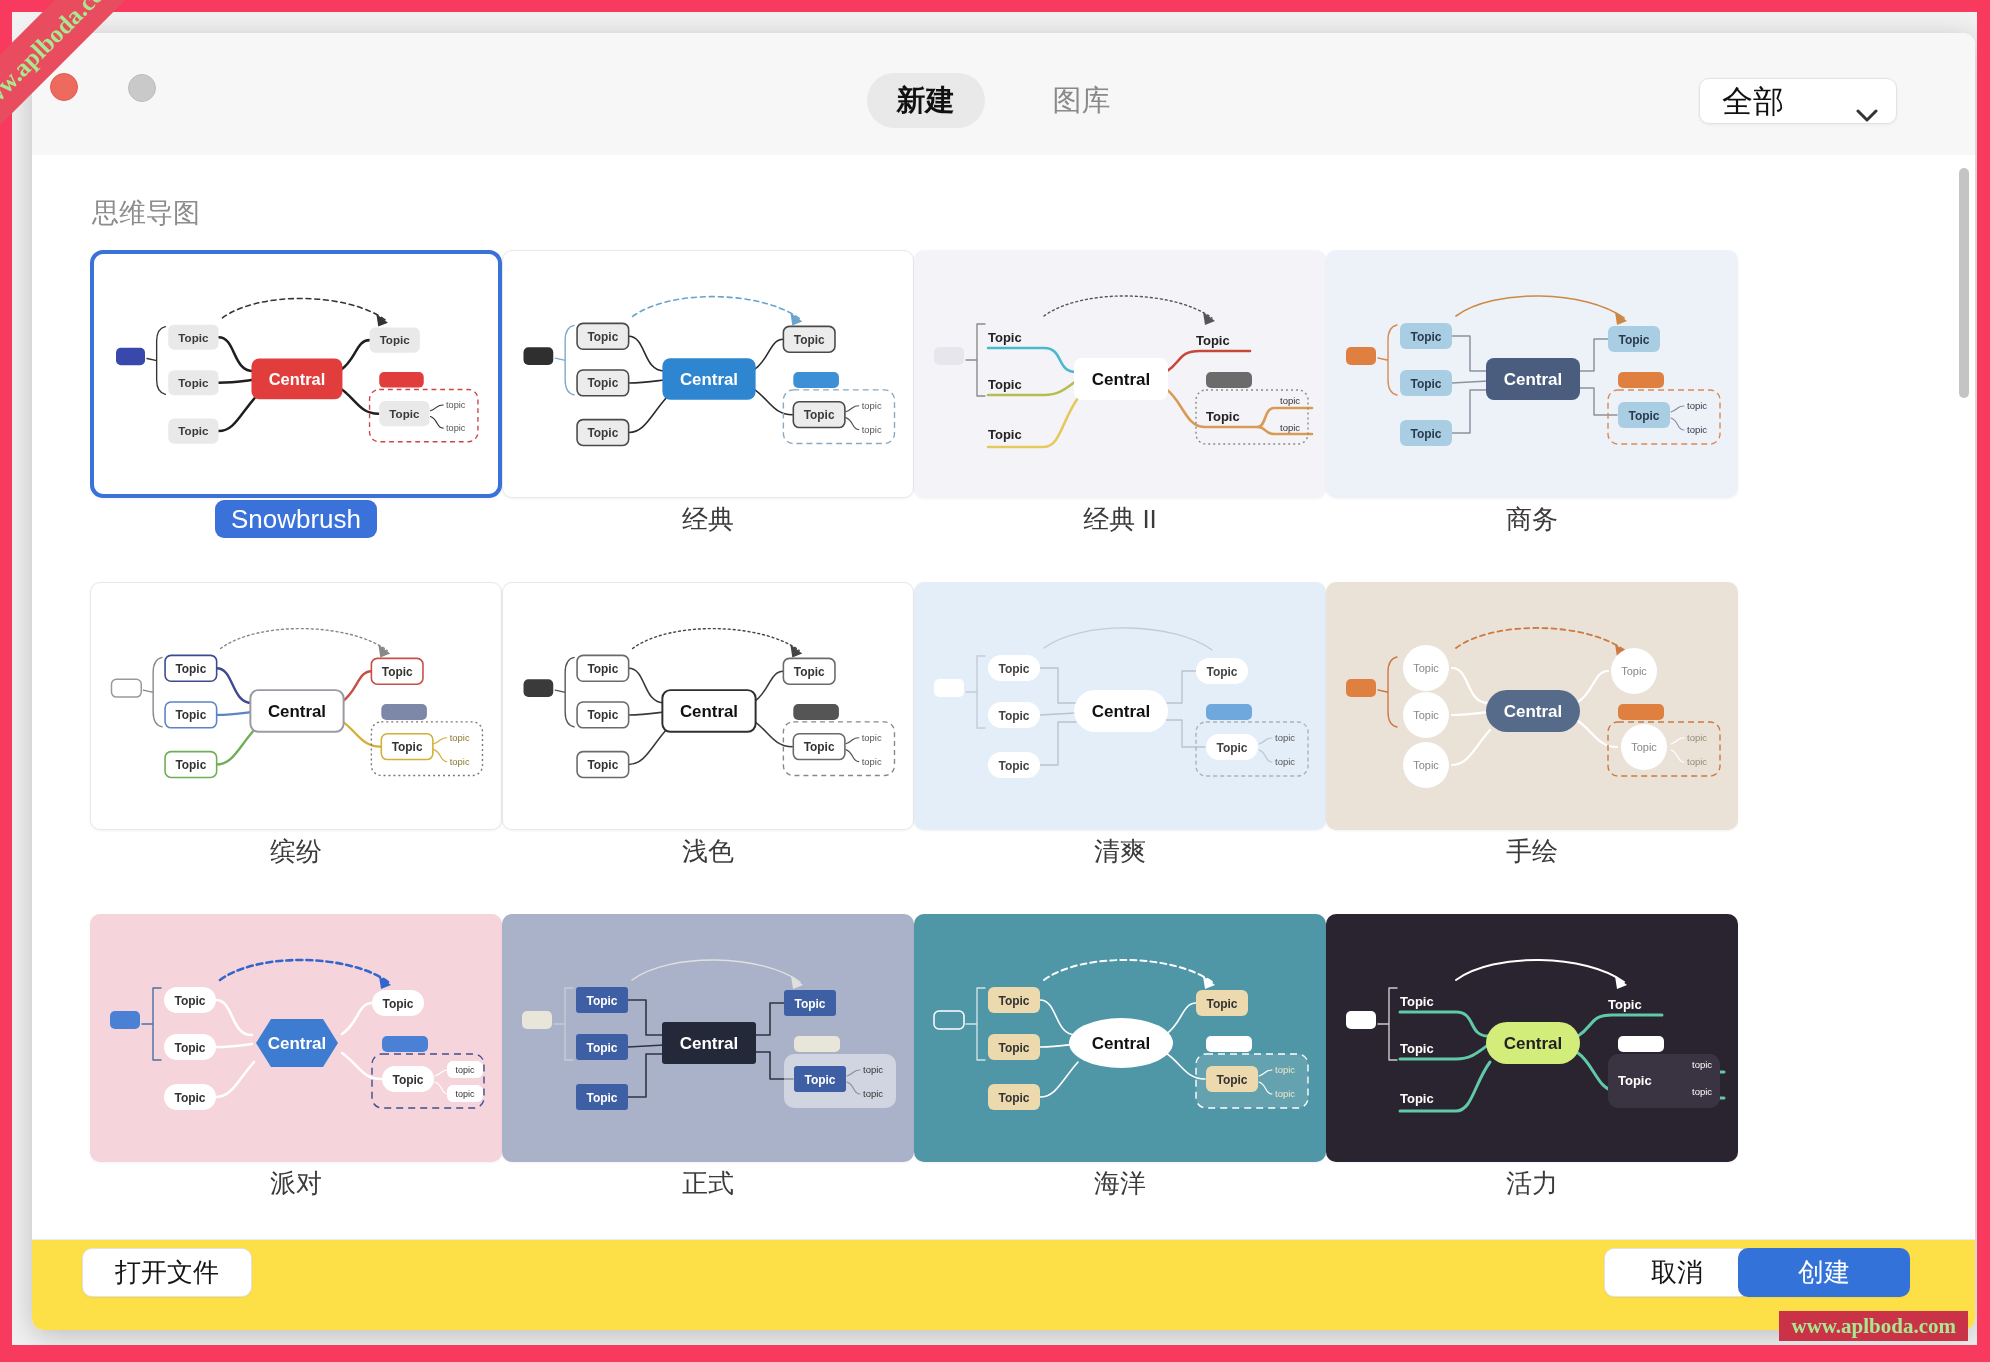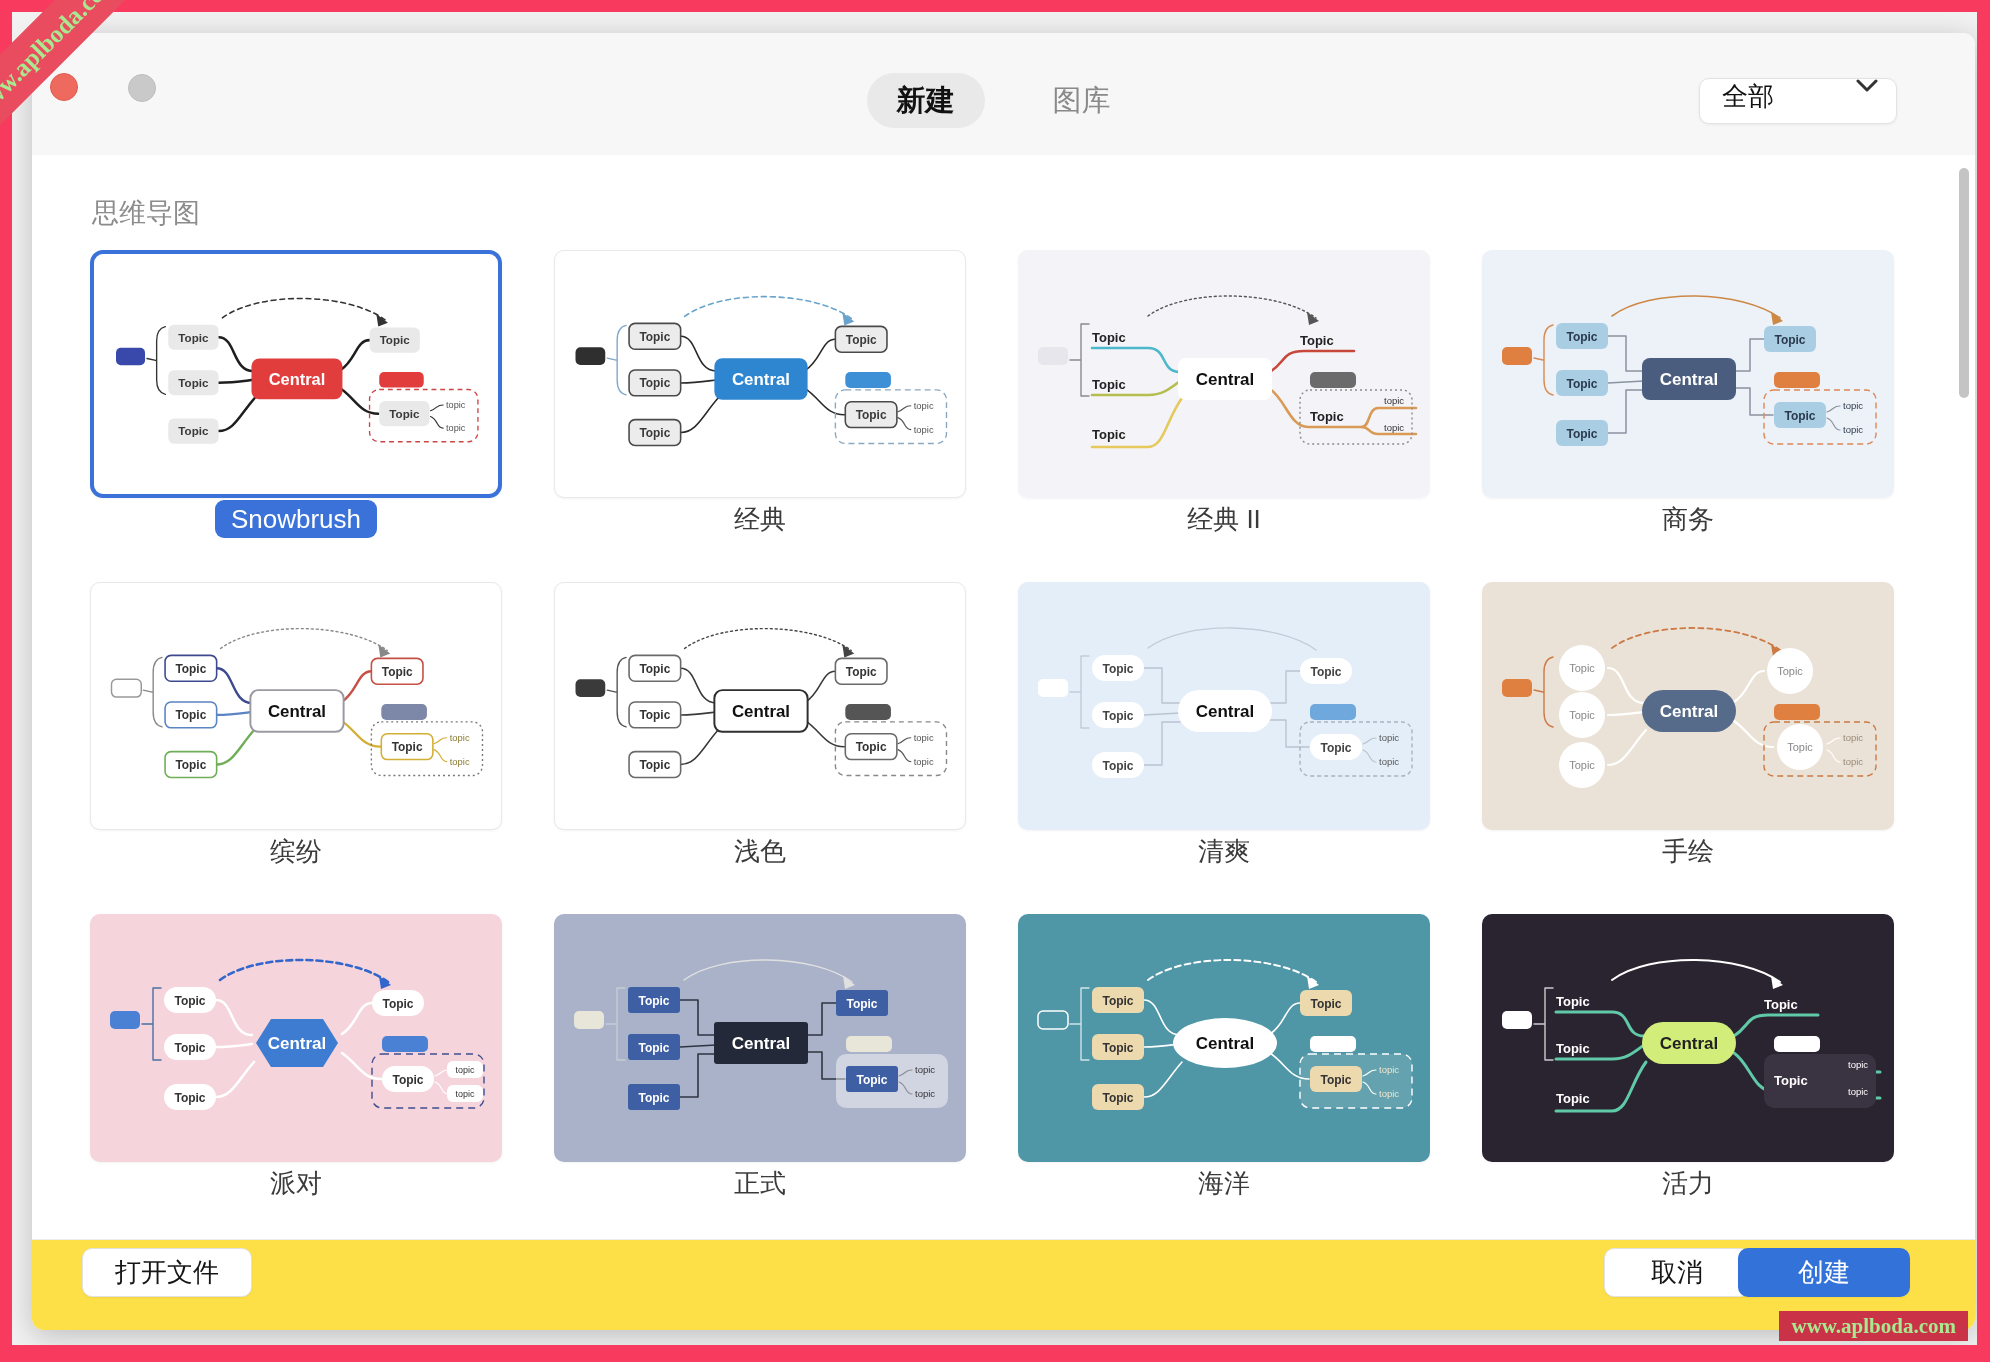--- a/index.html
+++ b/index.html
@@ -14,26 +14,26 @@
               border-bottom:1px solid #ececec;border-radius:12px 12px 0 0}
   .tl{position:absolute;width:26px;height:26px;border-radius:50%;display:inline-block}
   .tl.red{left:18px;top:40px;background:#ee6a5f;border:1px solid #e05b50}
   .tl.gray{left:96px;top:41px;background:#c9c9c9;border:1px solid #bdbdbd}
   .tabs{position:absolute;left:50%;top:40px;transform:translateX(-50%);display:flex;gap:38px;align-items:center}
   .tab{border:none;background:transparent;color:#8a8a8a;font-size:29px;height:55px;padding:0 30px;
        border-radius:28px;cursor:pointer;font-family:inherit}
   .tab.active{background:#e9e9e9;color:#111;font-weight:bold}
   .dropdown{position:absolute;right:78px;top:45px;width:198px;height:46px;background:#fff;
             border:1px solid #e3e3e3;border-radius:10px;box-shadow:0 1px 3px rgba(0,0,0,.06);
-            display:flex;align-items:flex-start;justify-content:space-between;padding:0 18px 0 22px;
-            box-sizing:border-box;font-size:26px;color:#111;cursor:pointer}
+            display:flex;align-items:flex-end;justify-content:space-between;padding:0 18px 0 22px;
+            box-sizing:border-box;font-size:31px;color:#111;cursor:pointer}
   
   .content{position:absolute;left:0;right:0;top:122px;bottom:90px;background:#fff;overflow:hidden}
   .section-title{position:absolute;left:60px;top:40px;font-size:27px;color:#8c8c8c}
-  .grid{position:absolute;left:58px;top:95px;display:grid;grid-template-columns:repeat(4,412px);column-gap:52px}
+  .grid{position:absolute;left:58px;top:95px;display:grid;grid-template-columns:repeat(4,412px);}
   .cell{height:332px}
   .card{width:412px;height:248px;border-radius:10px;position:relative;overflow:hidden;
         box-sizing:border-box;cursor:pointer;box-shadow:0 1px 3px rgba(0,0,0,.05)}
   .card.bordered{border:1px solid #e8e8e8}
   .card.selected{border:4px solid var(--accent,#3f74d9);border-radius:13px}
   .label-row{height:42px;text-align:center;font-size:26px;color:#3b3b3b;line-height:42px}
   .label-pill{background:var(--accent,#3b72d9);color:#fff;padding:4px 16px;border-radius:9px}
   svg text{font-family:"Liberation Sans","DejaVu Sans",sans-serif}
   .scrollbar{position:absolute;right:6px;top:13px;width:10px;height:230px;border-radius:5px;background:#c4c4c4}
   

